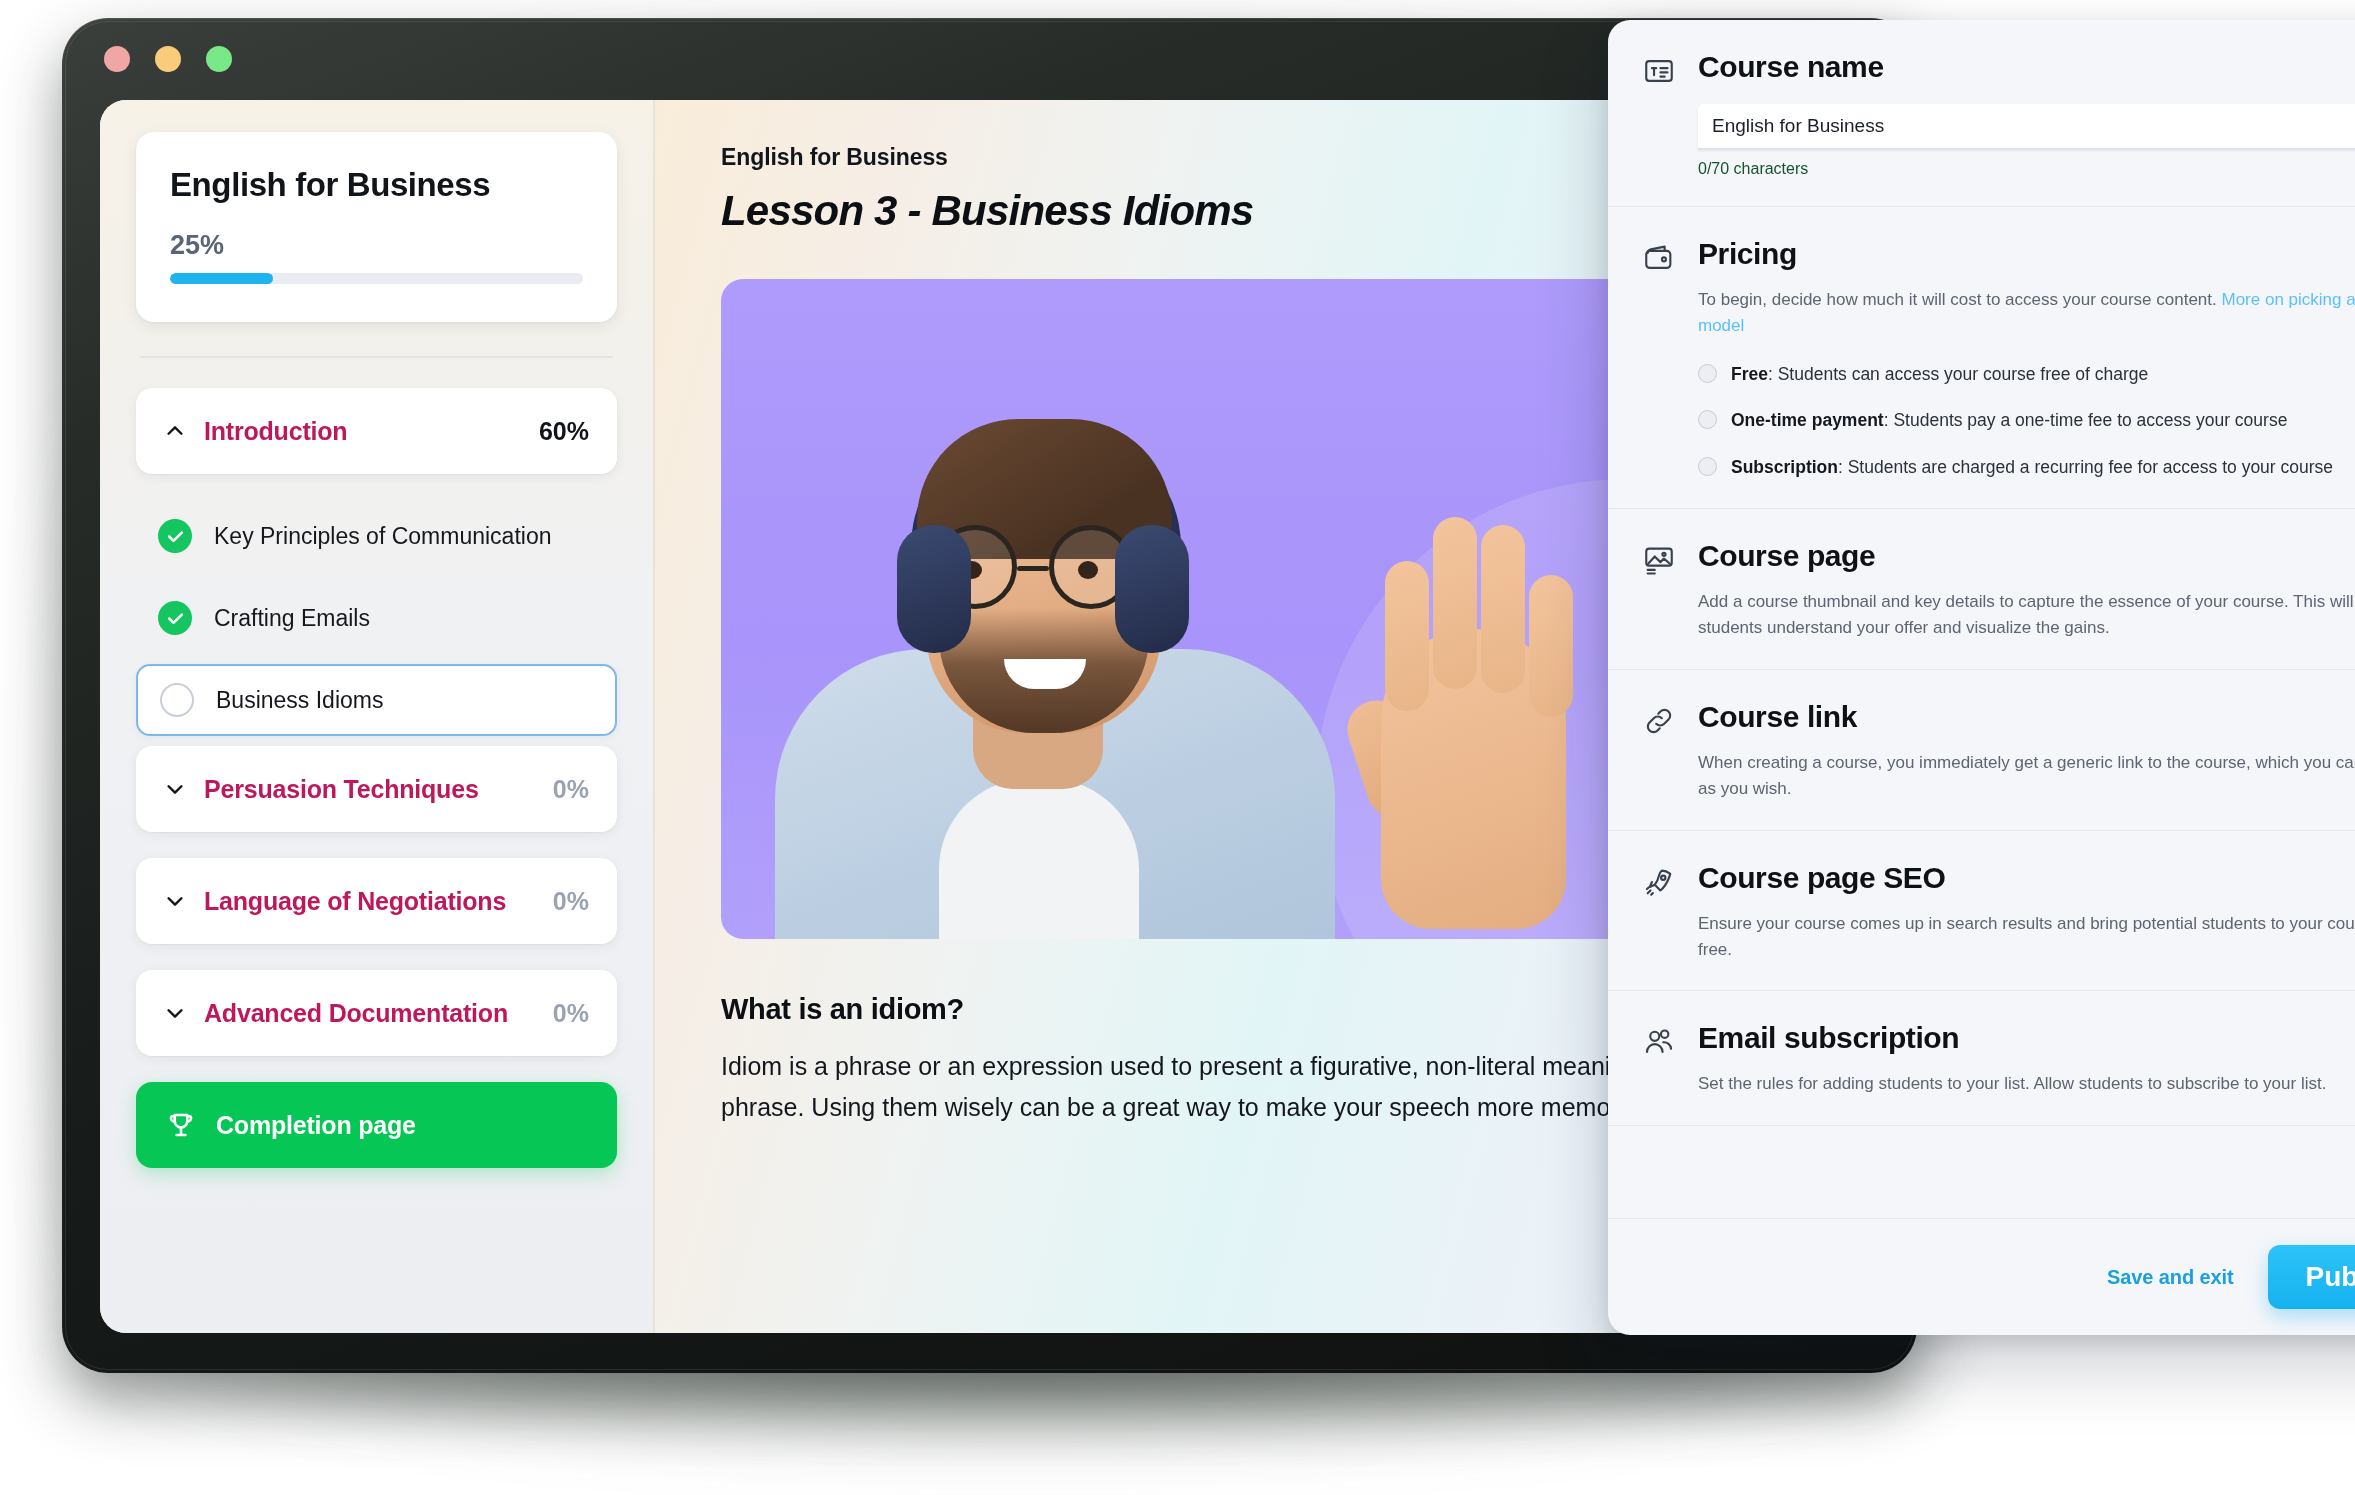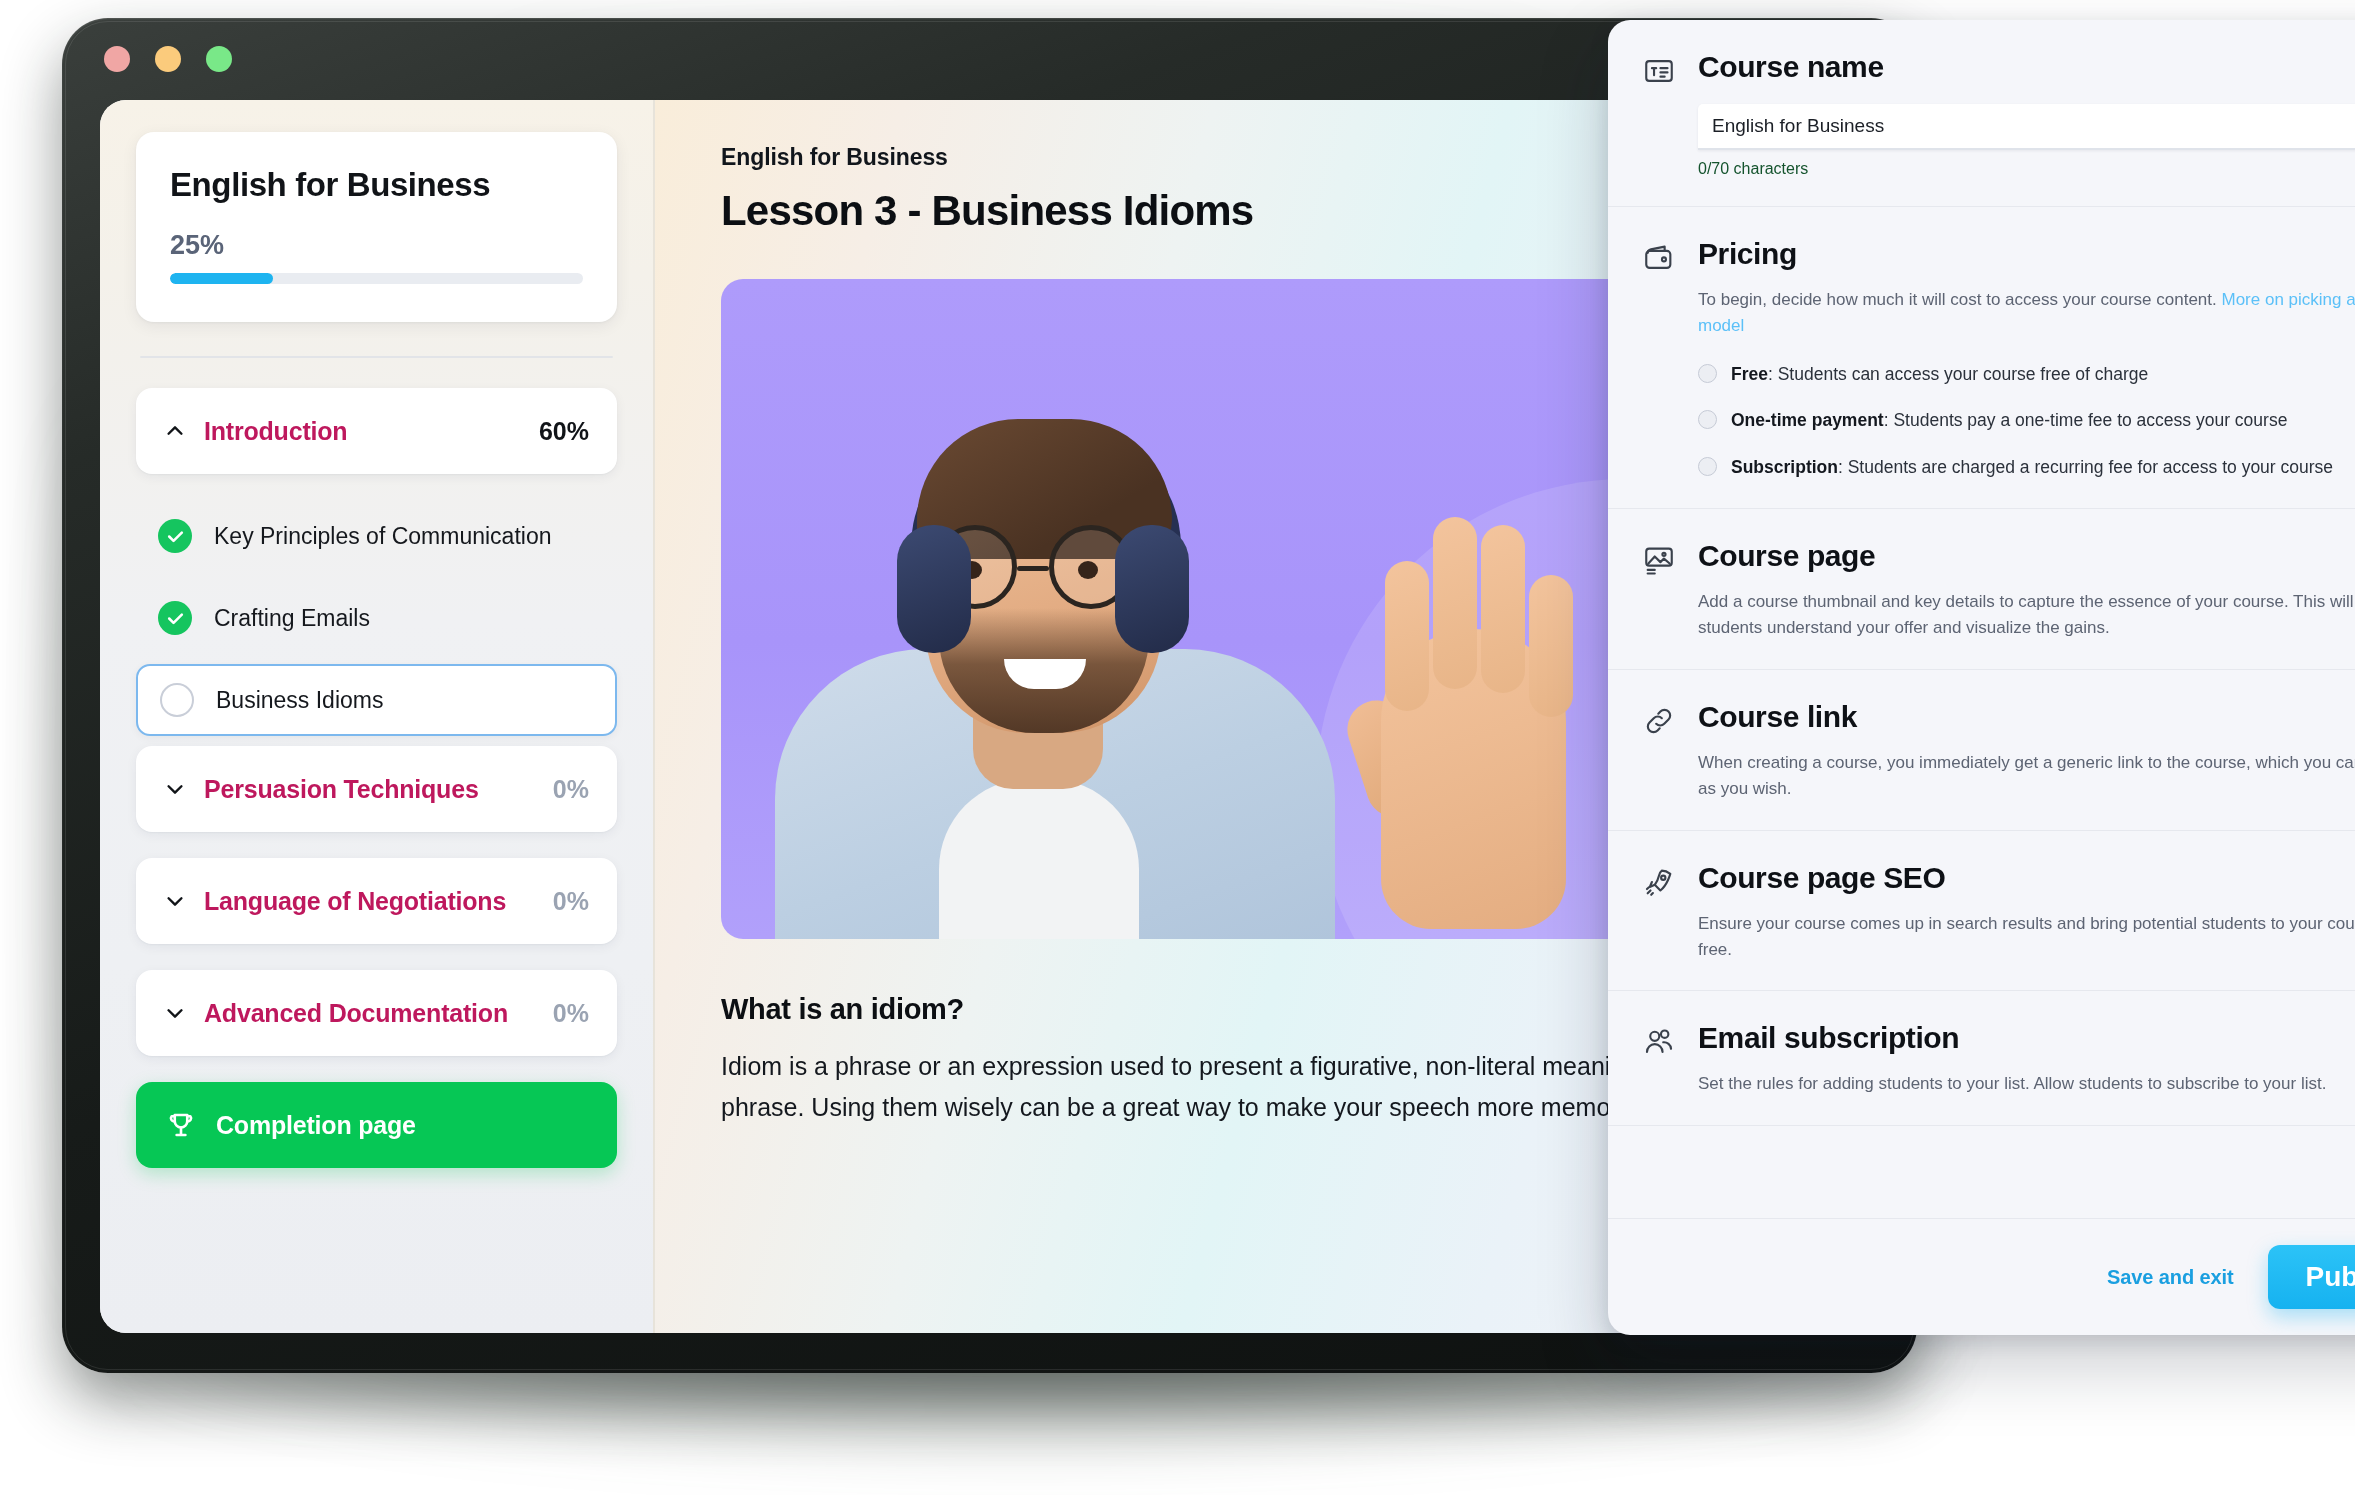--- a/index.html
+++ b/index.html
@@ -104,21 +104,21 @@
   .completion-btn svg { width: 30px; height: 30px; stroke: #fff; stroke-width: 2.1; fill: none; }
   .completion-label { font-size: 25px; font-weight: 700; letter-spacing: -.2px; }
 
   
   .main {
     flex: 1; height: 100%; position: relative; overflow: hidden;
     background: linear-gradient(105deg,#f9edda 0%, #f6eee6 16%, #eef3f2 36%, #e2f5f6 55%, #eaf2f8 74%, #f3f4f9 100%);
   }
   .main-pad { padding: 44px 66px 0 66px; }
   .crumb { font-size: 23px; font-weight: 700; color: #11161c; letter-spacing: -.1px; }
-  .lesson-title { font-size: 42px; font-weight: 700; color: #0c0f13; letter-spacing: -.8px; margin-top: 16px; }
+  .lesson-title { font-size: 42px; font-weight: 700; color: #0c0f13; letter-spacing: -.8px; margin-top: 16px; font-style: italic; }
 
   .hero {
     margin: 44px 66px 0 66px; height: 660px; border-radius: 22px;
     background: linear-gradient(180deg,#ae9bfb 0%, #a894fa 55%, #b1a0fb 100%);
     position: relative; overflow: hidden;
   }
   .hero-glow { position: absolute; right: -120px; bottom: -160px; width: 620px; height: 620px; border-radius: 50%; background: rgba(255,255,255,.13); }
 
   
   .person { position: absolute; left: 0; right: 0; bottom: 0; height: 100%; }

